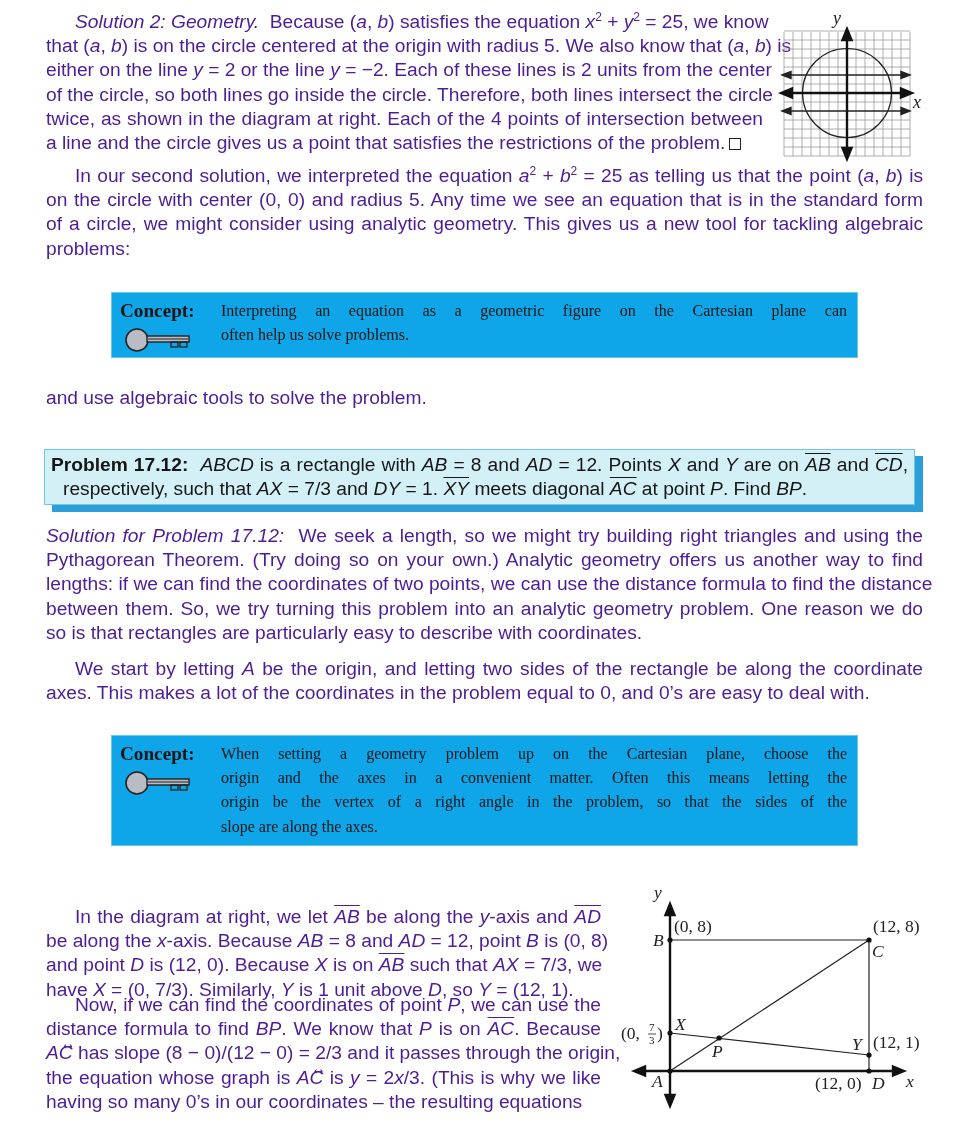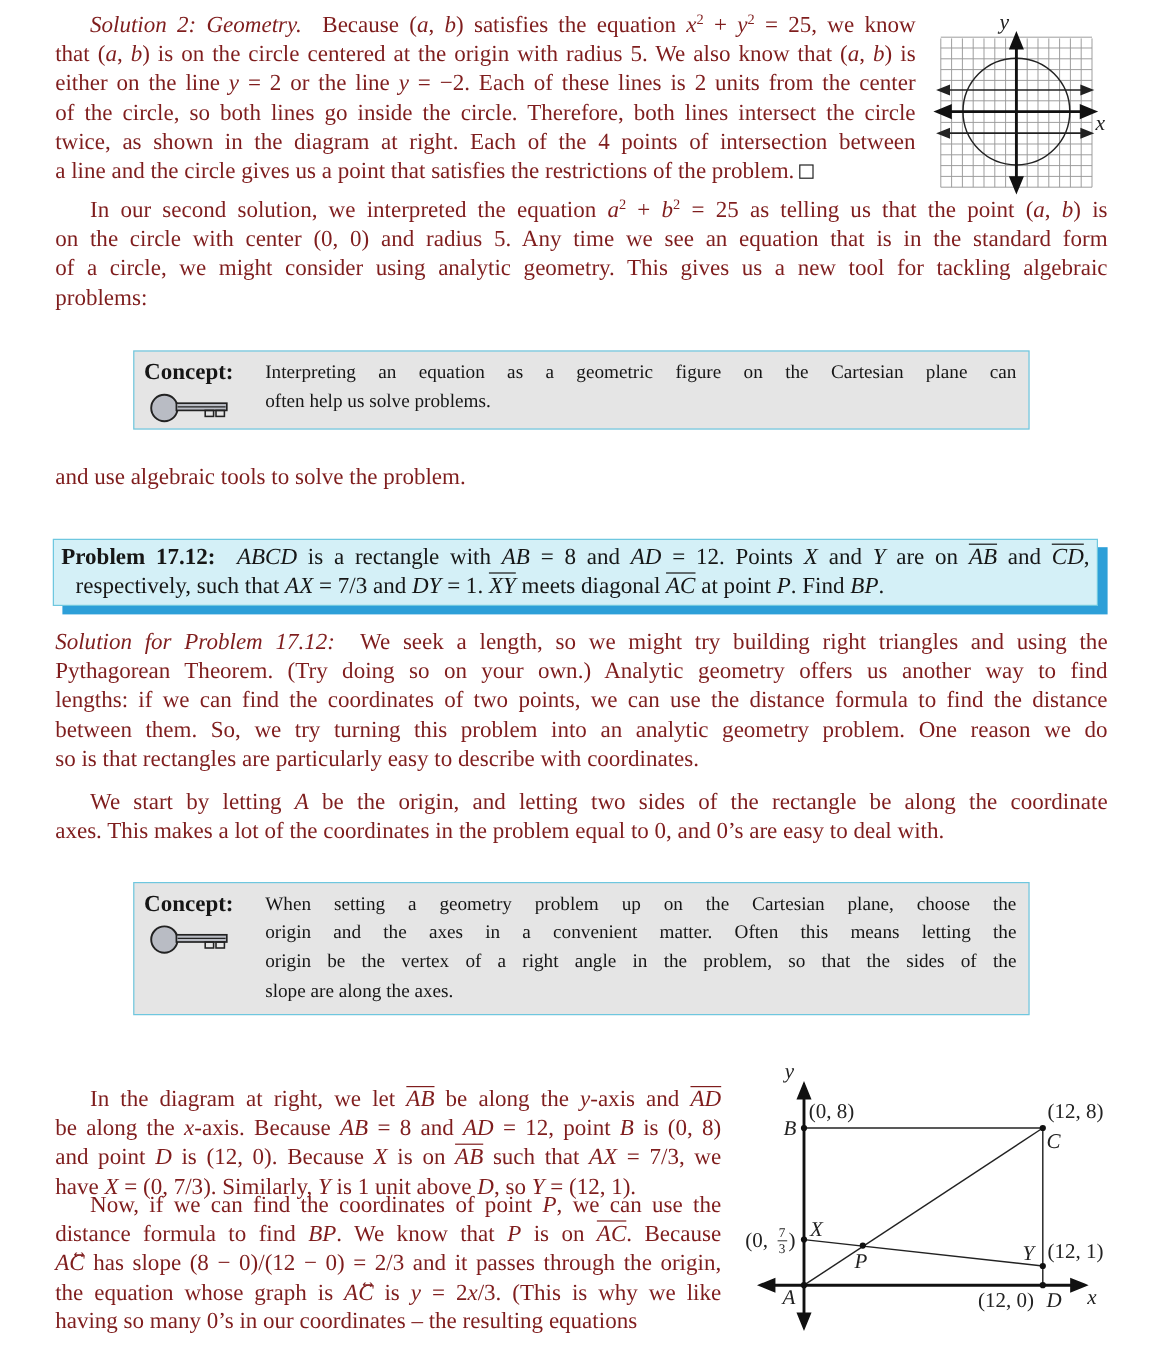--- a/index.html
+++ b/index.html
@@ -5,38 +5,38 @@
     html, body { margin: 0; padding: 0; }
     body {
       width: 960px; height: 1134px; overflow: hidden; position: relative;
       background: #ffffff;
       font-family: "DejaVu Serif", "Liberation Serif", serif;
       color: #1a1a1a;
     }
     .page { position: absolute; left: 0; top: 0; width: 960px; height: 1134px; }
     .txt {
       position: absolute;
-      font-family: Liberation Serif, serif;
+      font-family: Liberation Sans, sans-serif;
       font-size: 19.2px;
       line-height: 24.2px;
       text-align: justify;
-      color: #7f1d1d;
+      color: #4c1d95;
     }
     .txt .line { display: block; white-space: nowrap; text-align-last: justify; }
     .txt .line.last { text-align-last: left; }
     .indent { padding-left: 29px; }
     i, .it { font-style: italic; }
     .ov { text-decoration: overline; }
     .bf { font-weight: bold; }
     sup { font-size: 12px; line-height: 0; vertical-align: 7px; }
     .qed { display: inline-block; width: 10px; height: 10px; border: 1.3px solid #222; vertical-align: -1px; margin-left: 4px; }
 
     .concept {
       position: absolute; left: 111px; width: 747px;
-      background: #e5e5e5;
+      background: #0ea5e9;
       border: 1.5px solid #6ec7df;
       box-sizing: border-box;
     }
     .concept .label {
       position: absolute; left: 8px; top: 6px;
       font-family: "Liberation Serif", "DejaVu Serif", serif;
       font-weight: bold; font-size: 19.2px; line-height: 24px; color: #161616;
     }
     .concept .key { position: absolute; left: 12px; top: 34px; }
     .concept .body {
@@ -47,21 +47,21 @@
     .concept .body .line { display: block; white-space: nowrap; text-align-last: justify; text-align: justify; }
     .concept .body .line.last { text-align-last: left; }
 
     .problem-shadow {
       position: absolute; left: 52px; top: 456px; width: 871px; height: 56px;
       background: #2d9fd8;
     }
     .problem {
       position: absolute; left: 44px; top: 449px; width: 871px; height: 56px;
       background: #d4f0f7; border: 1.2px solid #6ec7df; box-sizing: border-box;
-      font-family: Liberation Serif, serif;
+      font-family: Liberation Sans, sans-serif;
       font-size: 19.2px; line-height: 24.2px; color: #161616;
       padding: 3px 6px 0 6px;
     }
     .problem .line { display: block; white-space: nowrap; text-align: justify; text-align-last: justify; }
     .problem .line.last { text-align-last: left; margin-left: 12px; }
 
     svg text { font-family: "Liberation Serif", "DejaVu Serif", serif; }
   </style>
 </head>
 <body>

